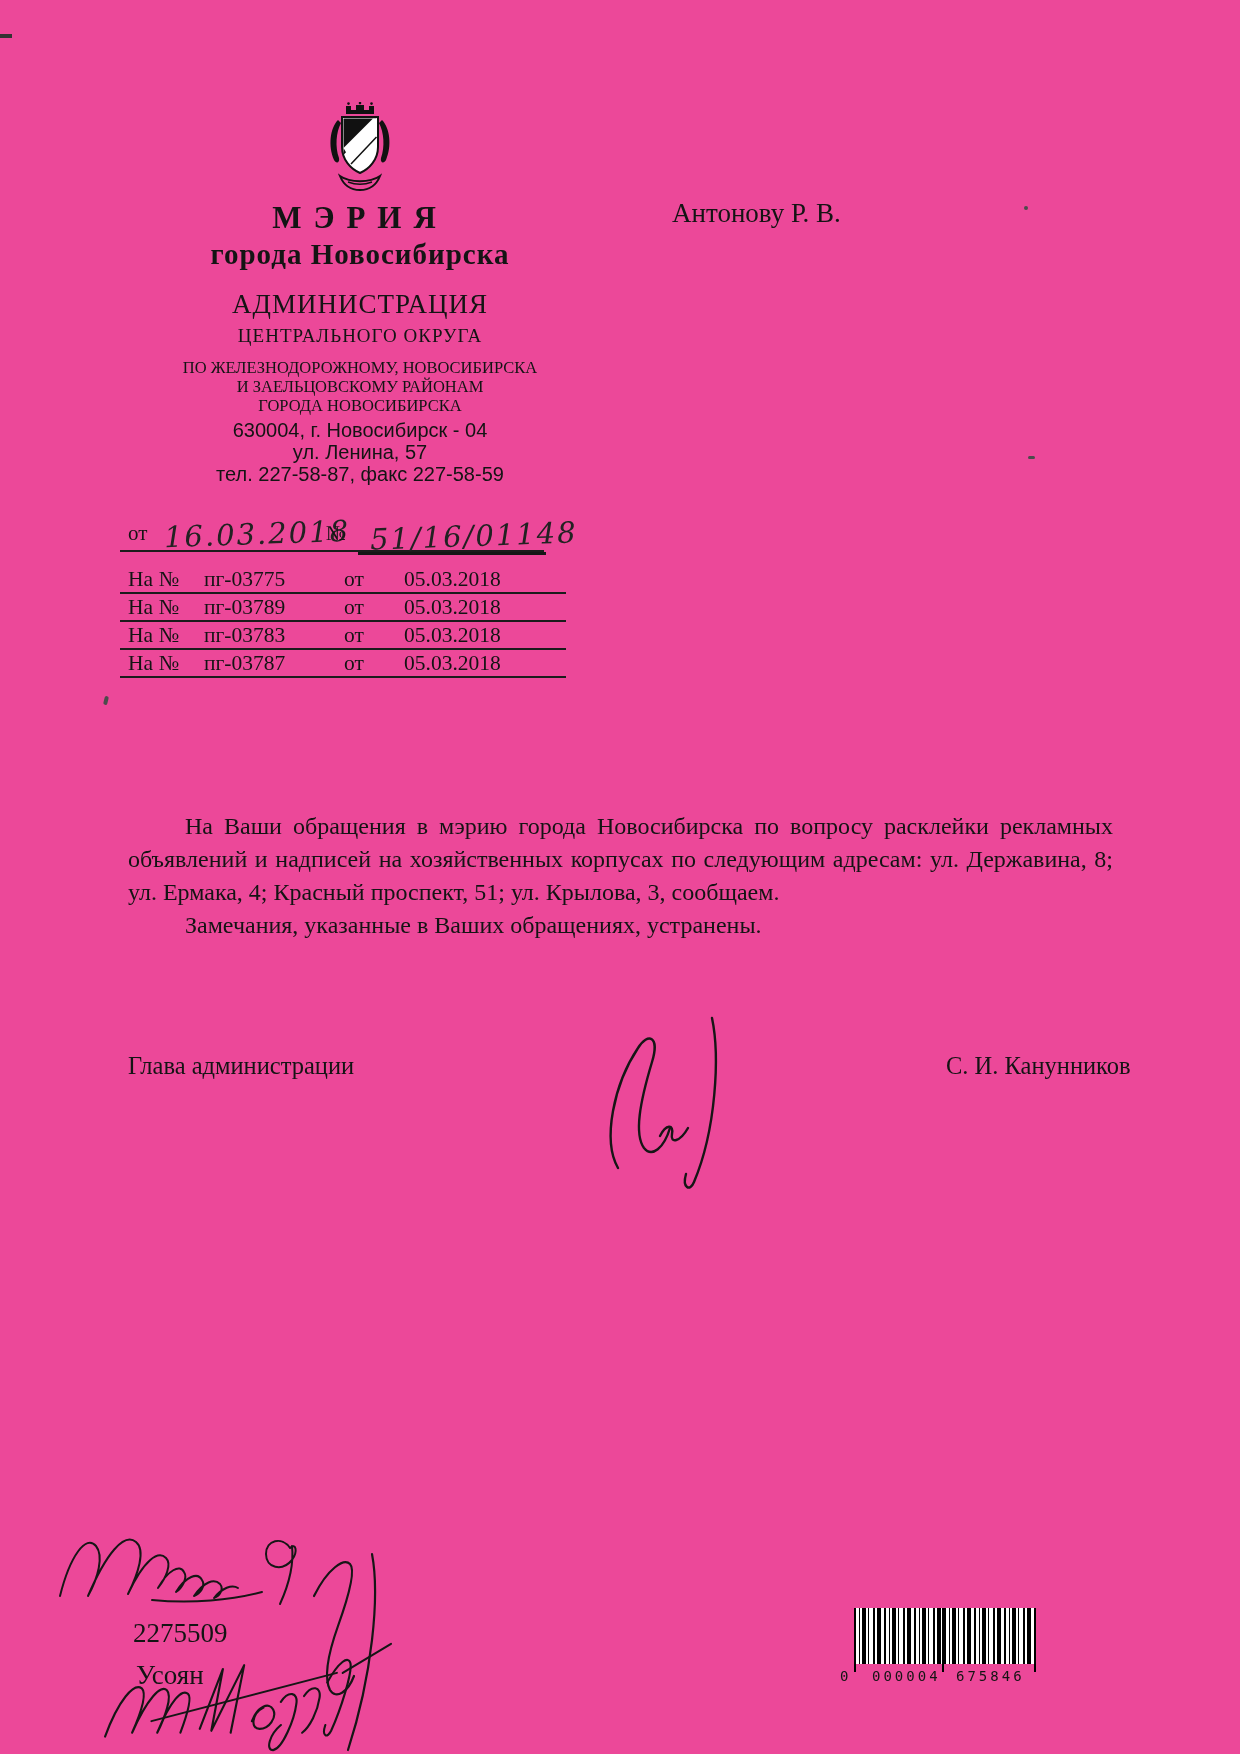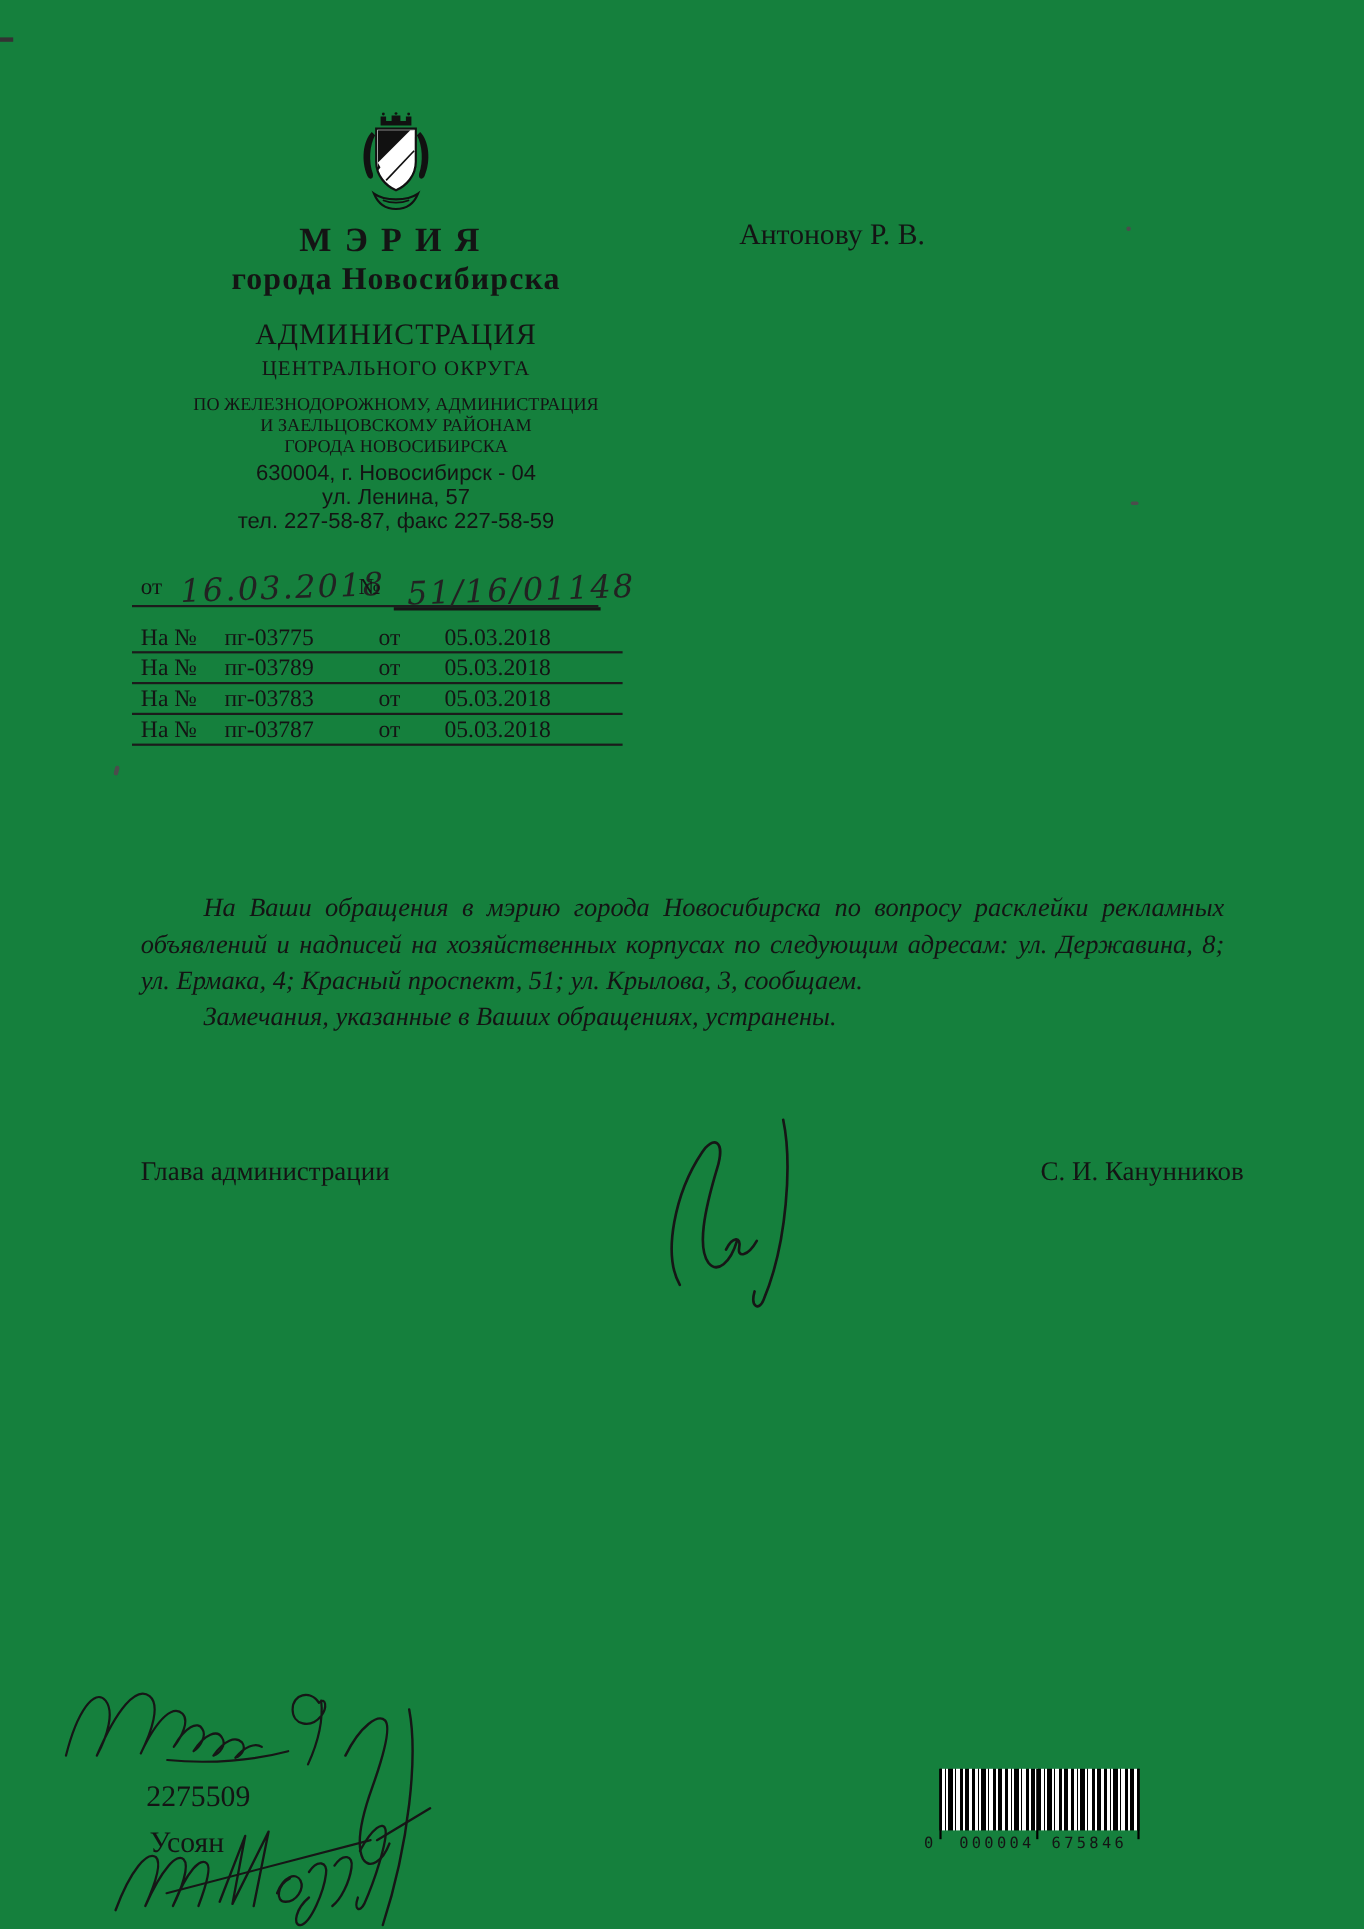--- a/index.html
+++ b/index.html
@@ -1,18 +1,18 @@
 <!DOCTYPE html>
 <html lang="ru"><head>
 <meta charset="utf-8">
 <style>
   html,body { margin:0; padding:0; background:#d8d8d8; }
   .page {
     position:relative; width:1240px; height:1754px; margin:0 auto;
-    background:#15803d; overflow:hidden; color:#141414;
+    background:#ec4899; overflow:hidden; color:#141414;
     font-family:"Liberation Serif", serif;
   }
 
   
   .letterhead { position:absolute; left:110px; top:102px; width:500px; text-align:center; }
   .crest { display:block; margin:0 auto 6px; }
   .org1 { font-size:31px; font-weight:bold; letter-spacing:12px; line-height:36px; }
   .org2 { font-size:29px; font-weight:bold; letter-spacing:1px; line-height:36px; }
   .dept1 { margin-top:16px; font-size:27px; line-height:32px; letter-spacing:1px; }
   .dept2 { font-size:19px; line-height:32px; letter-spacing:1px; }
@@ -42,21 +42,21 @@
   .refs { position:absolute; left:120px; top:566px; width:446px; }
   .ref-row { position:relative; height:26px; border-bottom:2.5px solid #1b1b1b; font-size:21.5px; }
   .ref-row span { position:absolute; bottom:0; white-space:nowrap; }
   .ref-label { left:8px; }
   .ref-number { left:84px; }
   .ref-from { left:224px; }
   .ref-date { left:284px; }
 
   
   .body-text { position:absolute; left:128px; top:810px; width:985px;
-               font-size:24px; line-height:33px; text-align:justify;font-style:italic; }
+               font-size:24px; line-height:33px; text-align:justify; }
   .body-text p { margin:0; text-indent:57px; }
 
   
   .sign-title { position:absolute; left:128px; top:1052px; font-size:24.5px; }
   .sign-name  { position:absolute; left:946px; top:1052px; font-size:24.5px; }
   .sign-svg   { position:absolute; left:594px; top:1008px; }
 
   
   .executor-name  { position:absolute; left:136px; top:1660px; font-size:27px; }
   .executor-phone { position:absolute; left:133px; top:1618px; font-size:27px; }
@@ -108,21 +108,21 @@
       <path d="M25.5,16.5 H58.5 L25.5,53 Z" fill="#111"></path>
       <path d="M25.5,46 L55,16.5 H58.5 V22 L29,52 Z" fill="#fff"></path>
       <path d="M33,62 L58.5,35" stroke="#111" stroke-width="1.5" fill="none"></path>
       <path d="M22,74 C32,81 52,81 62,74 C58,84 50,88 42,88 C34,88 26,84 22,74 Z" fill="none" stroke="#111" stroke-width="2"></path>
       <path d="M30,80 C38,83 46,83 54,80" fill="none" stroke="#111" stroke-width="1.5"></path>
     </svg>
     <div class="org1">МЭРИЯ</div>
     <div class="org2">города Новосибирска</div>
     <div class="dept1">АДМИНИСТРАЦИЯ</div>
     <div class="dept2">ЦЕНТРАЛЬНОГО ОКРУГА</div>
-    <div class="district district-first">ПО ЖЕЛЕЗНОДОРОЖНОМУ, АДМИНИСТРАЦИЯ</div>
+    <div class="district district-first">ПО ЖЕЛЕЗНОДОРОЖНОМУ, НОВОСИБИРСКА</div>
     <div class="district">И ЗАЕЛЬЦОВСКОМУ РАЙОНАМ</div>
     <div class="district">ГОРОДА НОВОСИБИРСКА</div>
     <div class="addr addr-first">630004, г. Новосибирск - 04</div>
     <div class="addr">ул. Ленина, 57</div>
     <div class="addr">тел. 227-58-87, факс 227-58-59</div>
   </div>
 
   <div class="recipient-name">Антонову Р. В.</div>
 
   <div class="outgoing">

